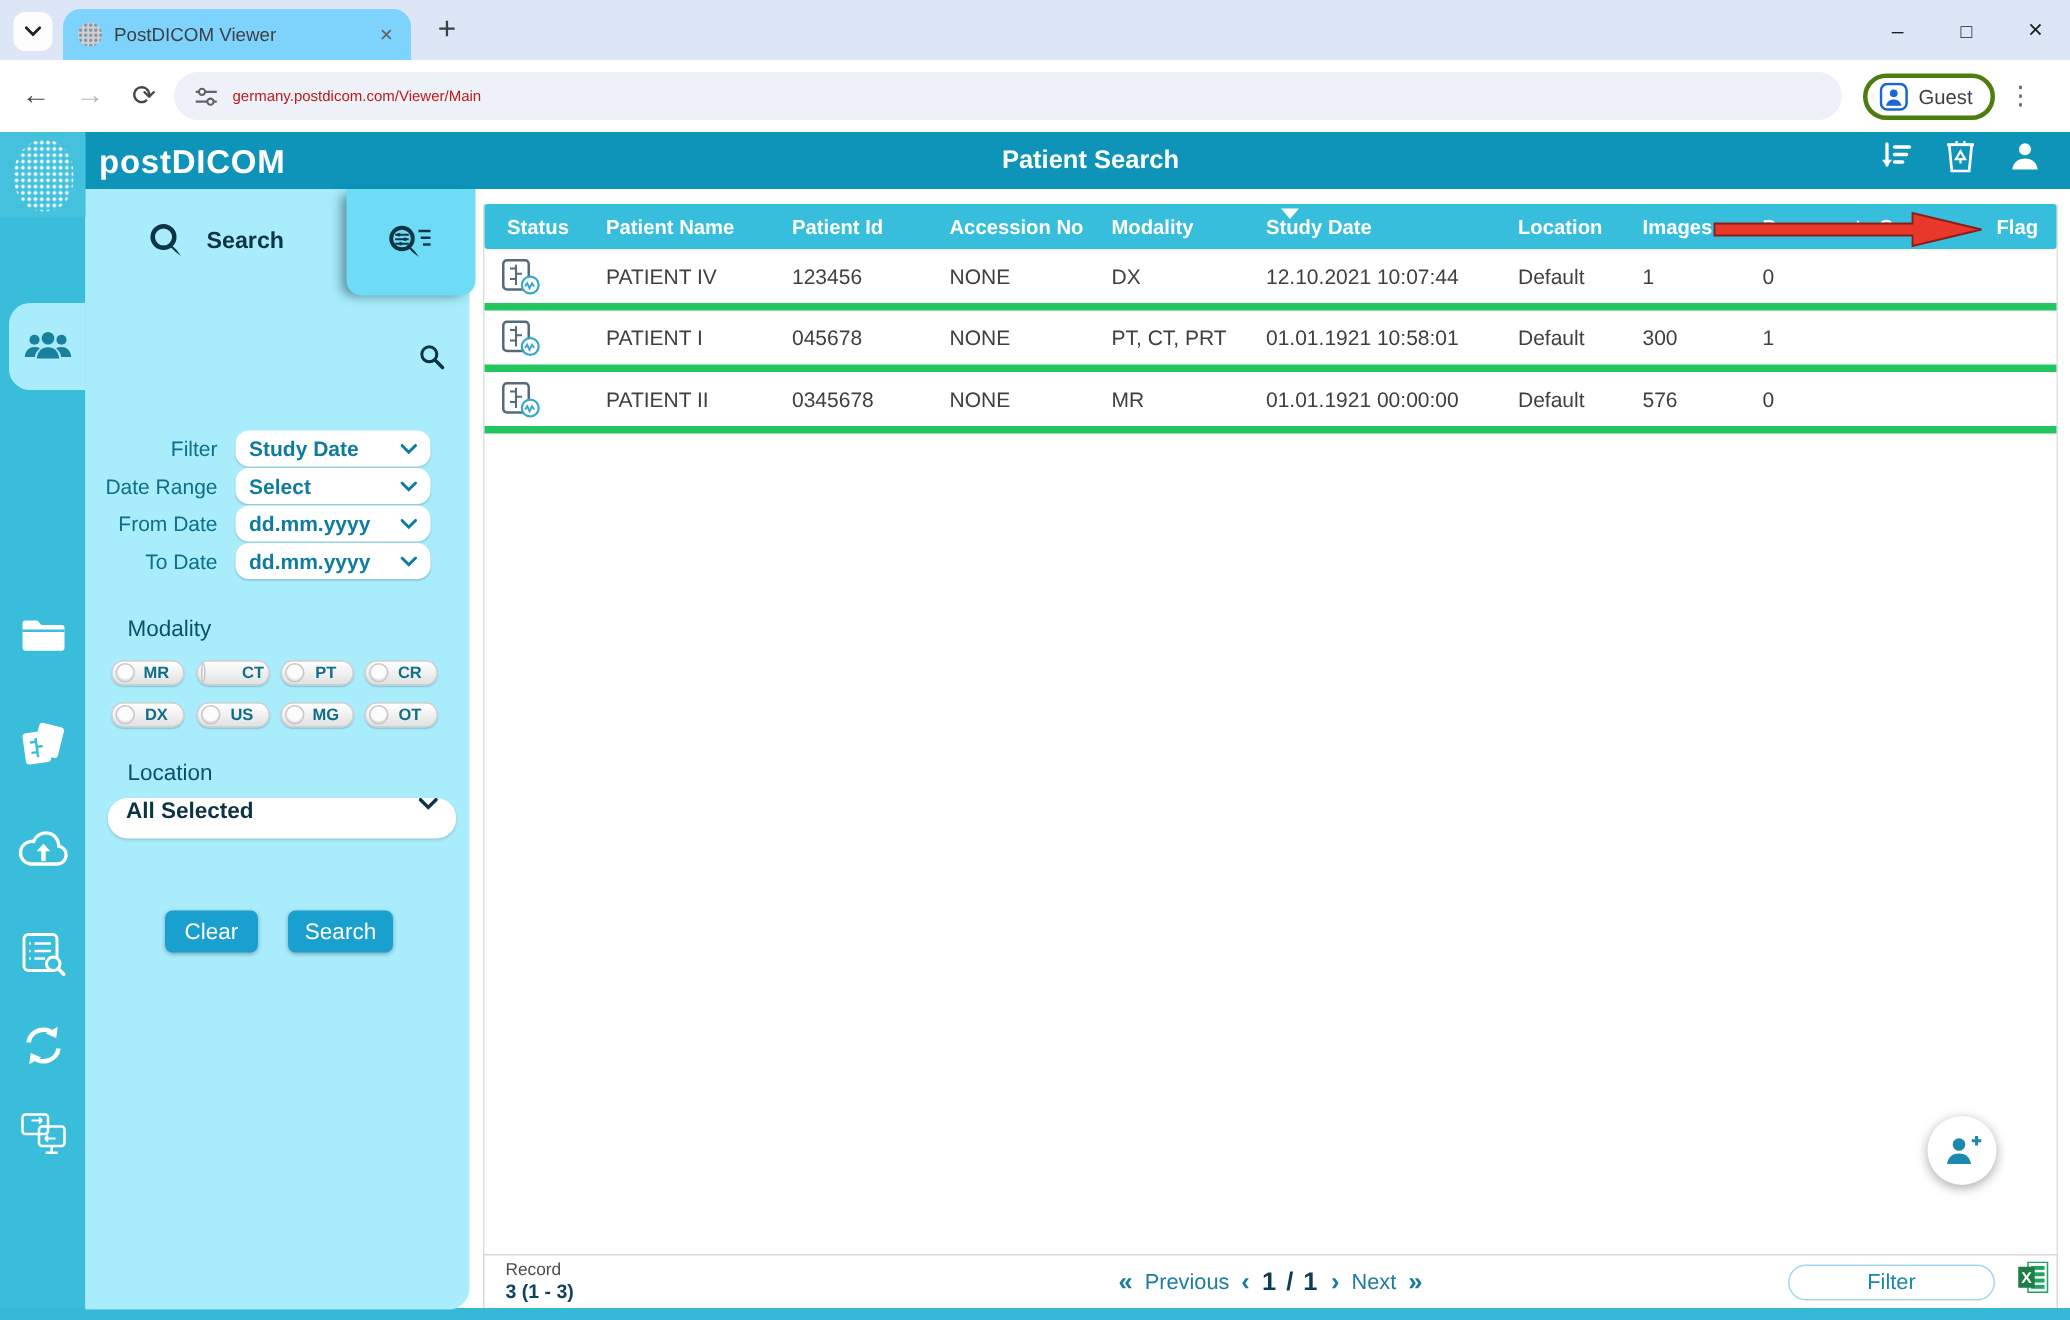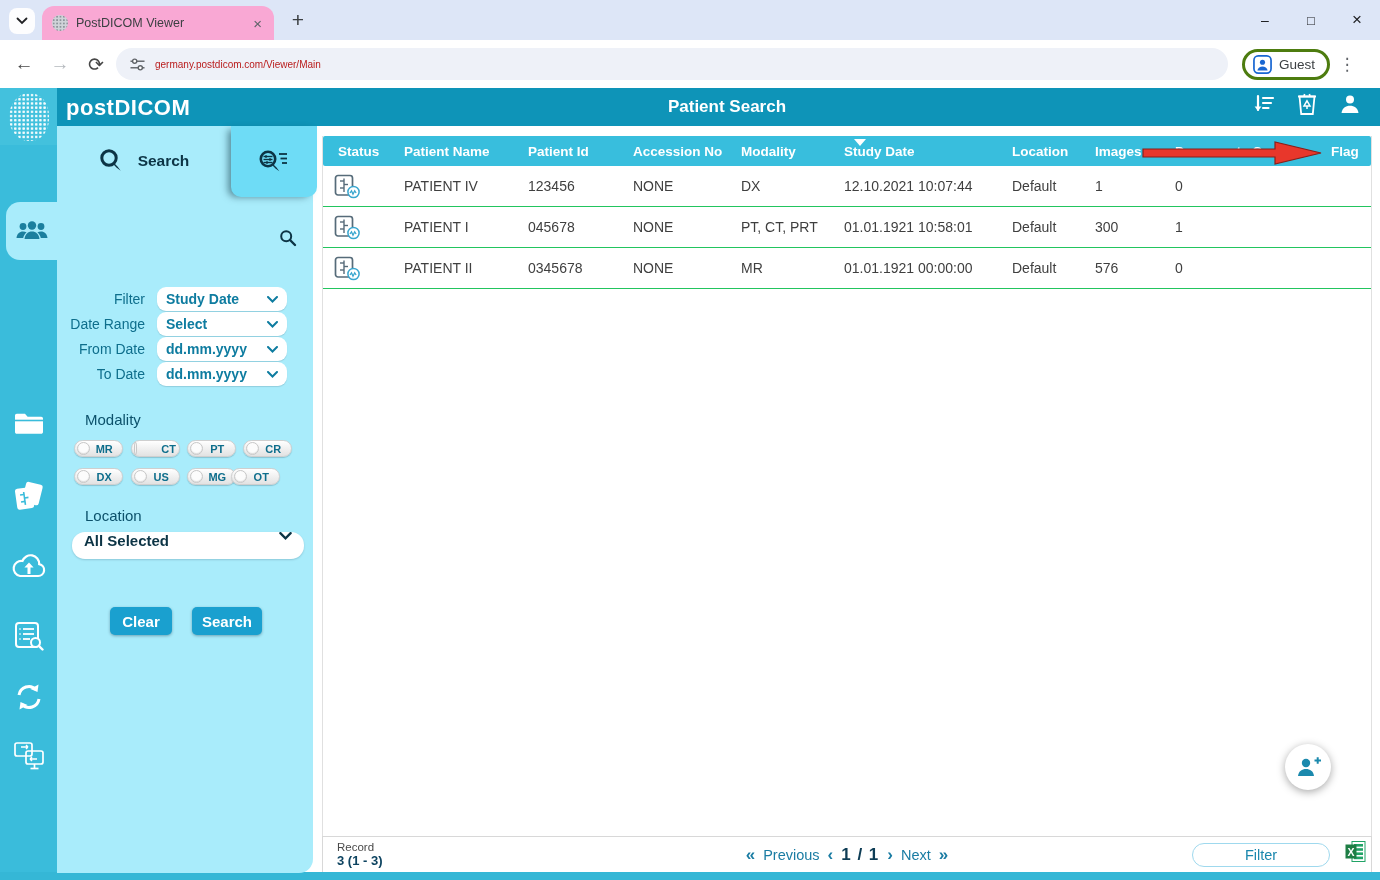--- a/index.html
+++ b/index.html
@@ -3,21 +3,21 @@
 <meta charset="utf-8">
 <style>
   * { margin:0; padding:0; box-sizing:border-box; }
   html,body { width:1380px; height:880px; overflow:hidden;
     font-family:"Liberation Sans","DejaVu Sans",sans-serif; background:#fff; }
 
   
   .tabstrip { position:absolute; left:0; top:0; width:1380px; height:40px; background:#dde6f7; }
   .tab-search-btn { position:absolute; left:9px; top:8px; width:26px; height:26px; background:#fdfdfe;
     border-radius:8px; display:flex; align-items:center; justify-content:center; }
-  .browser-tab { position:absolute; left:42px; top:6px; width:232px; height:34px; background:#f9a8d4;
+  .browser-tab { position:absolute; left:42px; top:6px; width:232px; height:34px; background:#7dd3fc;
     border-radius:12px 12px 0 0; display:flex; align-items:center; padding:0 10px; }
   .favicon { width:16px; height:16px; border-radius:50%; margin-right:8px; background:#cfd3d8;
     background-image:radial-gradient(#8e959c 1px, rgba(0,0,0,0) 1.3px); background-size:3.4px 3.4px; }
   .tab-title { font-size:12.5px; color:#3c4043; flex:1; white-space:nowrap; overflow:hidden; }
   .tab-close { font-size:15px; color:#5f6368; padding:0 2px; }
   .new-tab { position:absolute; left:284px; top:6px; font-size:21px; color:#3c4043; width:28px; height:28px;
     display:flex; align-items:center; justify-content:center; }
   .win-controls { position:absolute; right:0; top:0; height:40px; display:flex; align-items:center; }
   .win-btn { width:46px; text-align:center; color:#202124; font-size:14px; }
   .toolbar { position:absolute; left:0; top:40px; width:1380px; height:48px; background:#fff; display:flex; align-items:center; }
@@ -68,36 +68,36 @@
   .pill { position:absolute; width:49px; height:17px; border:1px solid #cfcfcf; border-radius:9px;
     background:linear-gradient(180deg,#ffffff,#e2e2e2); display:flex; align-items:center;
     box-shadow:0 1px 1px rgba(0,40,60,.2); }
   .pill .knob { width:13px; height:13px; border-radius:50%; background:#fcfcfc; border:1px solid #c7c7c7;
     margin-left:1.5px; box-shadow:inset 0 -1px 1px rgba(0,0,0,.12); }
   .pill .pill-label { flex:1; text-align:center; font-size:11px; font-weight:bold; color:#0e6e8c; padding-right:3px; }
   .loc-select { position:absolute; left:15px; top:406px; width:232px; height:27px; background:#fff; border-radius:13px;
     display:flex; padding:0 12px; box-shadow:0 1px 2px rgba(0,40,60,.18); }
   .loc-select span { flex:1; font-size:15px; font-weight:bold; color:#0c3445; }
   .btn { position:absolute; top:481px; height:28px; background:#1aa0cf; color:#fff; border:none; border-radius:5px;
-    font-size:15px; font-weight:bold; font-family:inherit; box-shadow:0 1px 3px rgba(0,30,50,.35); }
+    font-size:15px; font-weight:normal; font-family:inherit; box-shadow:0 1px 3px rgba(0,30,50,.35); }
   .btn-clear { left:53px; width:62px; }
   .btn-search { left:135px; width:70px; }
 
   
   .main { position:absolute; left:317px; top:126px; width:1063px; height:746px; background:#fff; }
   .table-frame { position:absolute; left:5px; top:10px; width:1050px; height:700px;
     border-left:1px solid #e0e0e0; border-right:1px solid #e0e0e0; }
   .thead { display:grid; grid-template-columns:66px 124px 105px 108px 103px 168px 83px 80px 156px 1fr;
     background:#38bedd; height:30px; border-radius:2px; position:relative; }
   .th { color:#fff; font-size:13.5px; font-weight:bold; display:flex; align-items:center; padding-left:15px;
     position:relative; white-space:nowrap;text-align:center; }
   .sort-caret { position:absolute; top:3px; left:25px; width:0; height:0;
     border-left:6px solid rgba(0,0,0,0); border-right:6px solid rgba(0,0,0,0); border-top:7px solid #fff; }
   .trow { display:grid; grid-template-columns:66px 124px 105px 108px 103px 168px 83px 80px 156px 1fr;
-    height:41px; border-bottom:1px solid #22c55e; }
+    height:41px; border-bottom:5px solid #22c55e; }
   .td { font-size:14px; color:#3f3f3f; display:flex; align-items:center; padding-left:15px; white-space:nowrap; }
   .td.status { padding-left:11px; }
 
   .red-arrow { position:absolute; left:1142px; top:140px; z-index:8; }
 
   .fab { position:absolute; left:968px; top:618px; width:46px; height:46px; border-radius:50%; background:#fff;
     box-shadow:0 2px 8px rgba(0,0,0,.35); display:flex; align-items:center; justify-content:center; }
 
   
   .footer-bar { position:absolute; left:5px; top:710px; width:1050px; height:36px; background:#fff;
@@ -359,21 +359,21 @@
       <span class="pill-label">DX</span>
     </div>
   <div class="pill" style="left:74px; top:342px;">
     <span class="knob"></span>
       <span class="pill-label">US</span>
     </div>
   <div class="pill" style="left:130px; top:342px;">
     <span class="knob"></span>
       <span class="pill-label">MG</span>
     </div>
-  <div class="pill" style="left:174px; top:342px;">
+  <div class="pill" style="left:186px; top:342px;">
     <span class="knob"></span>
       <span class="pill-label">OT</span>
     </div>
 
   <span class="sec-label" style="left:28px; top:381px;">Location</span>
   <div class="loc-select">
     <span>All Selected</span>
     <svg width="13" height="8" viewBox="0 0 11 7">
         <path d="M1 1l4.5 4.5L10 1" fill="none" stroke="#0c3445" stroke-width="2" stroke-linecap="round"></path>
       </svg>

